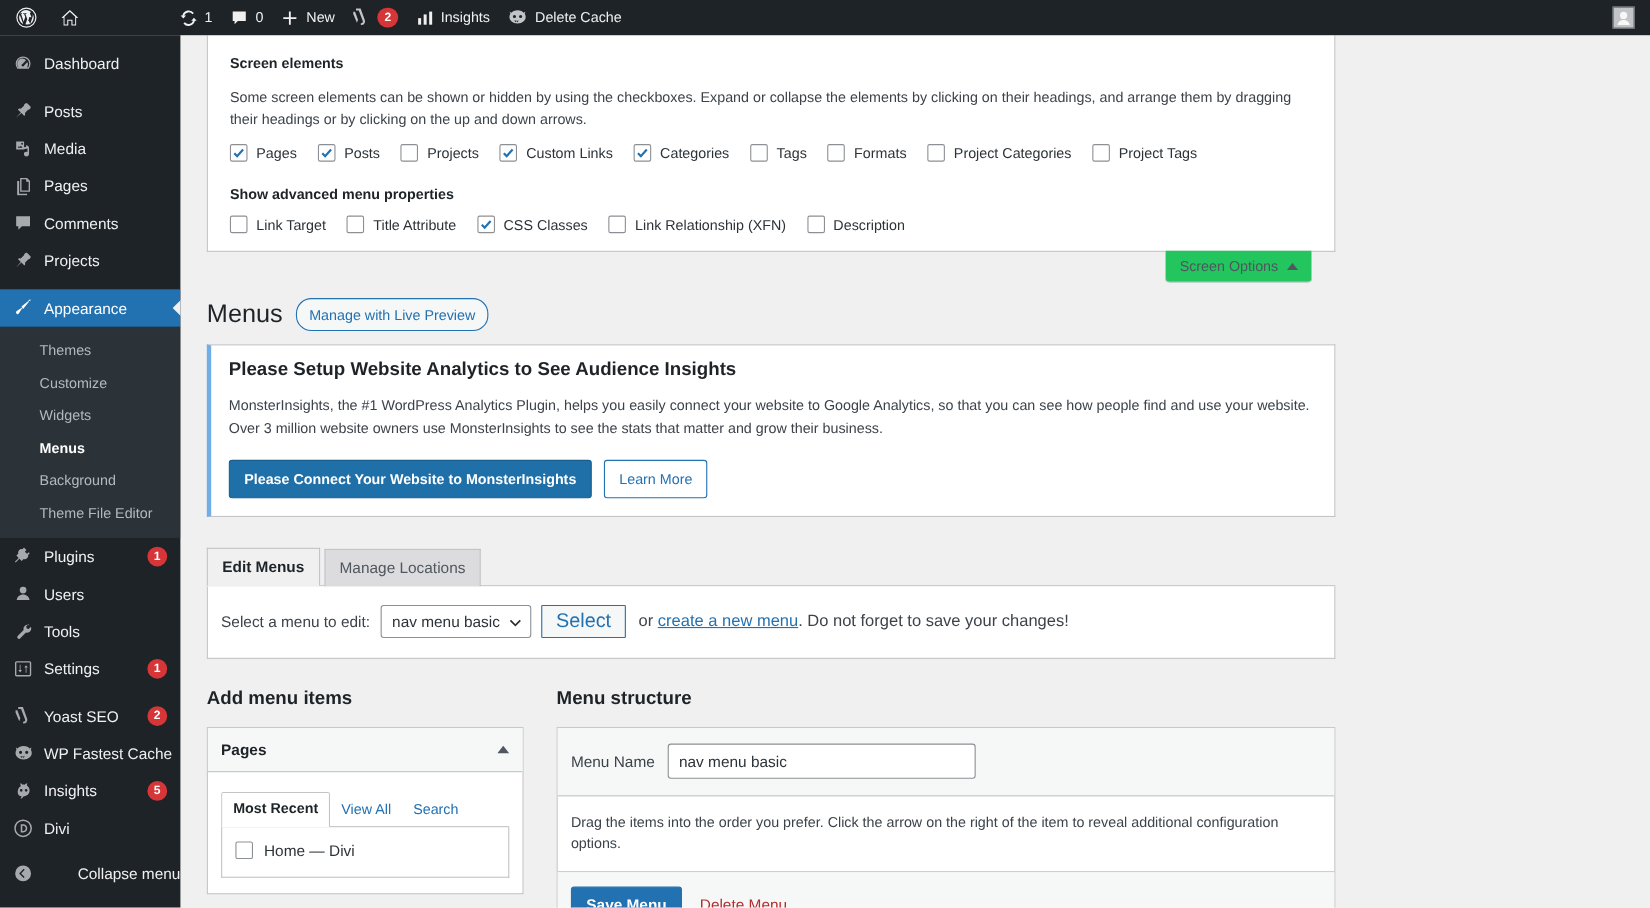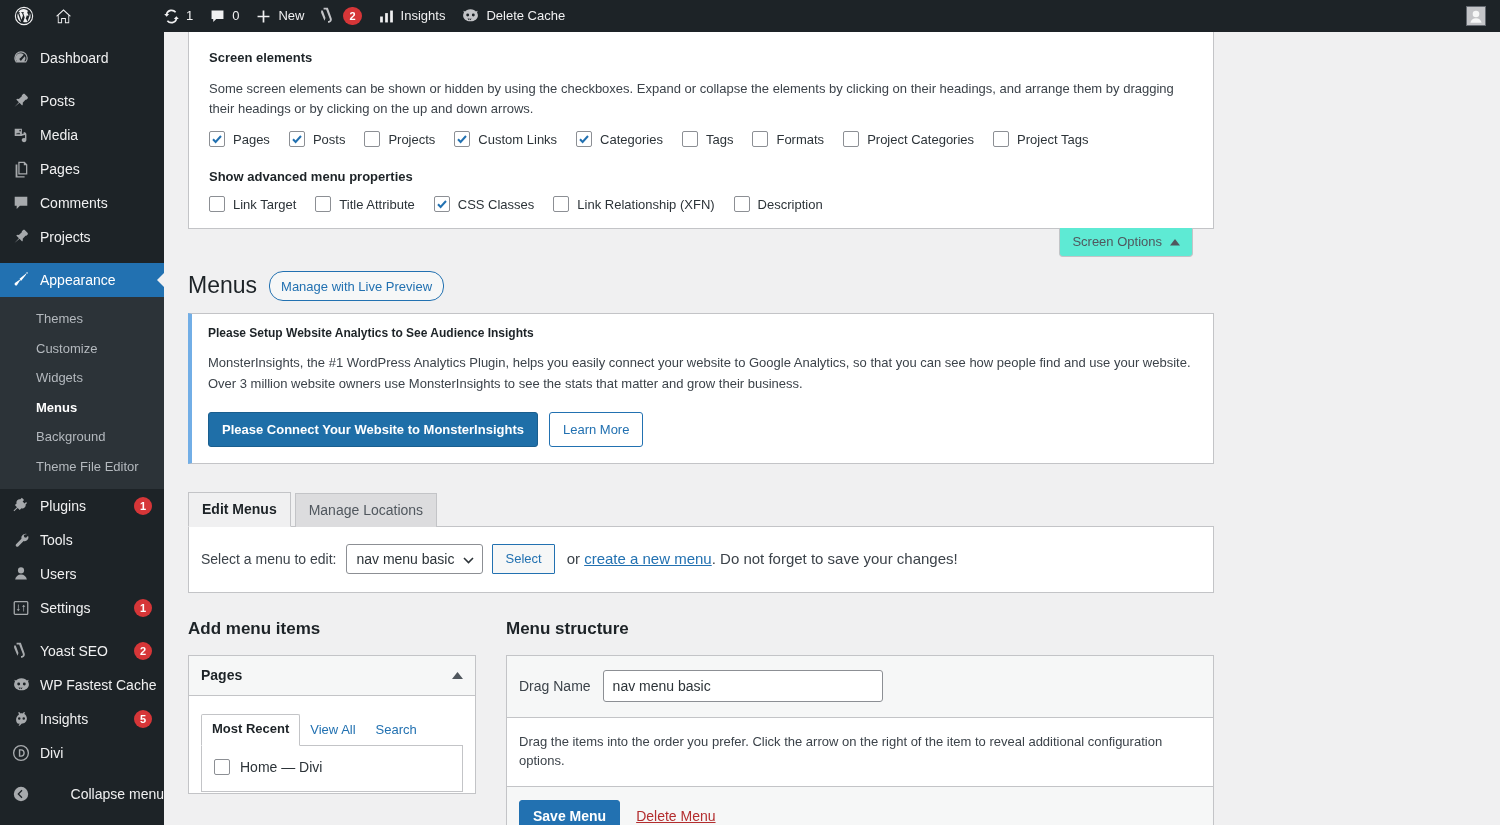--- a/index.html
+++ b/index.html
@@ -107,21 +107,21 @@
   .cbox {
     width:16px; height:16px; border:1px solid #8c8f94; border-radius:2px;
     background:#fff; margin-right:8px; flex:0 0 16px;
     display:flex; align-items:center; justify-content:center;
   }
   .cbox.on { position:relative; }
   .cbox.on svg { display:block; }
 
   .so-tab {
     position:absolute; right:20px; top:100%;
-    background:#5eead4; border:1px solid #c3c4c7; border-top:none;
+    background:#22c55e; border:1px solid #c3c4c7; border-top:none;
     border-radius:0 0 4px 4px;
     padding:6px 12px 7px 12px; font-size:13px; color:#50575e;
     display:flex; align-items:center; gap:8px; cursor:pointer;
     box-shadow:0 0 0 transparent;
   }
 
   
   .wrap { padding:0 20px 0 22px; }
   .heading-row { display:flex; align-items:center; gap:12px; margin-top:42px; }
   h1.pagetitle {
@@ -135,21 +135,21 @@
   .btn-secondary {
     background:#f6f7f7; border:1px solid #2271b1; color:#2271b1;
     padding:7px 11px; height:30px;
   }
 
   
   .notice {
     background:#fff; border:1px solid #c3c4c7; border-left:4px solid #72aee6;
     margin-top:12px; padding:12px 16px 16px 16px;
   }
-  .notice h3 { margin:0; font-size:12px; font-weight:700; color:#1d2327; }
+  .notice h3 { margin:0; font-size:17px; font-weight:700; color:#1d2327; }
   .notice p  { margin:13px 0 0 0; font-size:13px; line-height:1.6; color:#3c434a; }
   .notice-btns { display:flex; align-items:flex-start; gap:11px; margin-top:17px; }
   .mi-btn-primary {
     background:#1f6fa8; border:1px solid #1a5e8e; color:#fff;
     padding:9px 13px; font-size:13px; font-weight:700; border-radius:3px; cursor:pointer;
   }
   .mi-btn-secondary {
     background:#fff; border:1px solid #2271b1; color:#2271b1;
     padding:9px 13px; font-size:13px; border-radius:3px; cursor:pointer;
   }
@@ -173,41 +173,41 @@
   .fakeselect {
     background:#fff; border:1px solid #8c8f94; border-radius:3px;
     height:30px; min-width:136px; padding:0 28px 0 9px;
     display:flex; align-items:center; font-size:14px; color:#2c3338;
     position:relative; cursor:pointer; margin-right:9px;
   }
   .fakeselect .caret { position:absolute; right:8px; top:50%; transform:translateY(-50%); }
   .btn-select {
     background:#f6f7f7; border:1px solid #2271b1; color:#2271b1;
     border-radius:1px; height:30px; padding:0 12px;
-    display:flex; align-items:center; font-size:13px; cursor:pointer; margin-right:12px;
+    display:flex; align-items:center; font-size:18px; cursor:pointer; margin-right:12px;
   }
   .sel-after { font-size:15px; color:#3c434a; }
   .sel-after a { color:#2271b1; text-decoration:underline; }
 
   
   .cols { display:flex; gap:30px; margin-top:24px; }
   .col-left { width:288px; flex:0 0 288px; }
   .col-right { flex:1 1 auto; }
   h2.colhead { font-size:17px; font-weight:700; color:#1d2327; margin:0 0 14px 0; line-height:1.4; }
 
   .accordion {
     background:#fff; border:1px solid #c3c4c7;
   }
   .acc-head {
     display:flex; align-items:center; justify-content:space-between;
     padding:11px 12px 12px 12px; border-bottom:1px solid #c3c4c7;
     background:#f6f7f7; cursor:pointer;
   }
   .acc-head span.t { font-size:14px; font-weight:700; color:#1d2327; }
-  .acc-body { padding:18px 12px 1px 12px; }
+  .acc-body { padding:18px 12px 14px 12px; }
   .inner-tabs { display:flex; align-items:flex-end; border-bottom:1px solid #c3c4c7; }
   .inner-tab {
     padding:6px 10px 7px 10px; font-size:13px; color:#2271b1; cursor:pointer; line-height:1.3;
     margin-bottom:-1px;
   }
   .inner-tab.active {
     background:#fff; border:1px solid #c3c4c7; border-bottom:1px solid #fff;
     color:#1d2327; font-weight:700; border-radius:2px 2px 0 0;
   }
   .itemlist { border:1px solid #c3c4c7; border-top:none; padding:13px 12px 16px 12px; }
@@ -413,34 +413,34 @@
           <path d="M12.3 2.3l1.1 1.1l-1.6 1.6l2.2 2.2l1.6-1.6l1.1 1.1l-1.6 1.6a3.6 3.6 0 0 1-4.6 4.2l-1.9 1.9l-2.3-2.3l-3.8 3.8l-.8-.8l3.8-3.8l-2.3-2.3l1.9-1.9A3.6 3.6 0 0 1 9.3 2.5l1.6-1.6l1.4 1.4Z"></path>
         </svg>
     </span>
     <span class="mi-label">Plugins</span>
     <span class="mbubble" style="margin-right:12px;">1</span>
   </div>
 
   <div class="menu-row">
     <span class="mi-ico">
       <svg width="18" height="18" viewBox="0 0 20 20" fill="currentColor">
-          <path d="M16.3 3.7a4.2 4.2 0 0 0-5.8 5l-6 6a1.7 1.7 0 0 0 2.4 2.4l6-6a4.2 4.2 0 0 0 5-5.8l-2.3 2.3l-1.9-.6l-.6-1.9l2.3-2.3l.9.9Z"></path>
-        </svg>
-    </span>
-    <span class="mi-label">Tools</span>
-  </div>
-
-  <div class="menu-row">
-    <span class="mi-ico">
-      <svg width="18" height="18" viewBox="0 0 20 20" fill="currentColor">
           <circle cx="10" cy="6" r="3.4"></circle>
           <path d="M10 10.6c-3.4 0-6 2.3-6.5 5.4h13C16 12.9 13.4 10.6 10 10.6Z"></path>
         </svg>
     </span>
     <span class="mi-label">Users</span>
+  </div>
+
+  <div class="menu-row">
+    <span class="mi-ico">
+      <svg width="18" height="18" viewBox="0 0 20 20" fill="currentColor">
+          <path d="M16.3 3.7a4.2 4.2 0 0 0-5.8 5l-6 6a1.7 1.7 0 0 0 2.4 2.4l6-6a4.2 4.2 0 0 0 5-5.8l-2.3 2.3l-1.9-.6l-.6-1.9l2.3-2.3l.9.9Z"></path>
+        </svg>
+    </span>
+    <span class="mi-label">Tools</span>
   </div>
 
   <div class="menu-row">
     <span class="mi-ico">
       <svg width="18" height="18" viewBox="0 0 20 20" fill="currentColor">
           <rect x="2.5" y="3" width="15" height="14" rx="1" fill="none" stroke="currentColor" stroke-width="1.4"></rect>
           <path d="M6.6 6v5.3H5.2l1.8 2.4l1.8-2.4H7.4V6H6.6Zm6.8 8V8.7h1.4L13 6.3l-1.8 2.4h1.4V14h.8Z"></path>
         </svg>
     </span>
     <span class="mi-label">Settings</span>
@@ -662,21 +662,21 @@
               </label>
             </div>
           </div>
         </div>
       </div>
 
       <div class="col-right">
         <h2 class="colhead">Menu structure</h2>
         <div class="structbox">
           <div class="struct-name-row">
-            <label>Drag Name</label>
+            <label>Menu Name</label>
             <input class="txtin" type="text" value="nav menu basic" style="">
           </div>
           <div class="struct-hint">Drag the items into the order you prefer. Click the arrow on the right of the item to reveal additional configuration options.</div>
           <div class="struct-actions">
             <div class="btn-save">Save Menu</div>
             <a class="link-delete">Delete Menu</a>
           </div>
         </div>
       </div>
 

